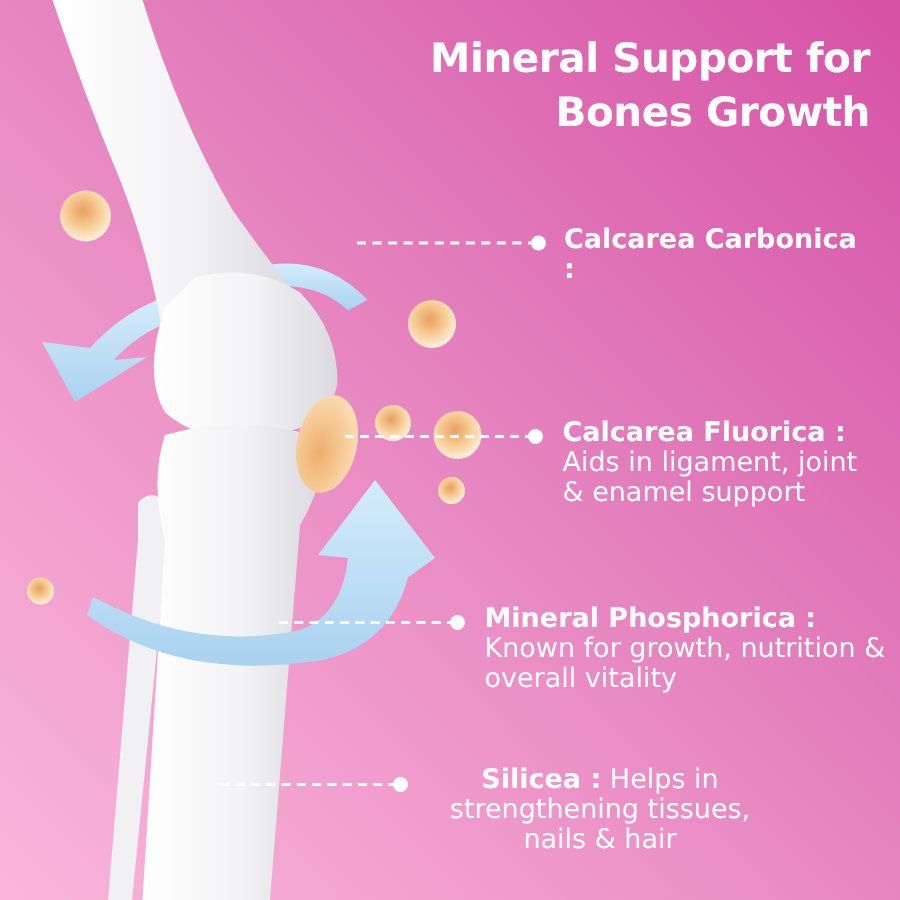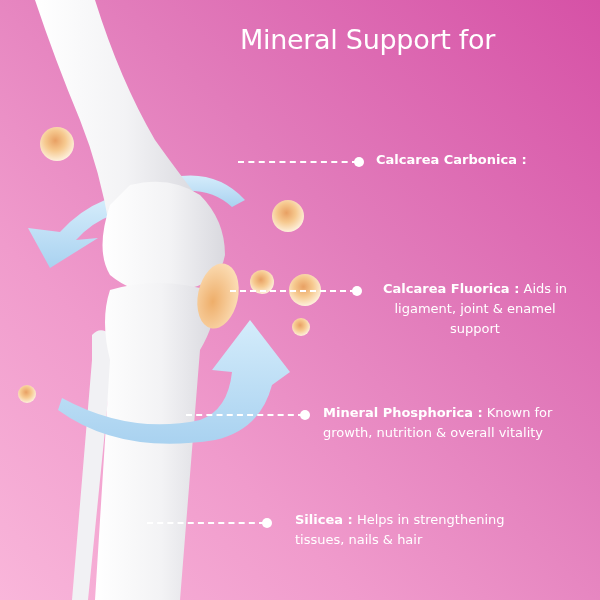--- a/index.html
+++ b/index.html
@@ -3,33 +3,33 @@
 <meta charset="utf-8">
 <style>
   html, body { margin:0; padding:0; }
   body { width:600px; height:600px; overflow:hidden; font-family:"DejaVu Sans", sans-serif; }
   .canvas {
     position:relative; width:600px; height:600px; overflow:hidden;
     background: linear-gradient(225deg, #d651a6 0%, #e27cbb 40%, #f09bcc 70%, #f9b6da 100%);
   }
   .title {
     position:absolute; left:240px; top:22px; width:340px;
-    color:#fff; font-weight:normal; font-size:27px; line-height:36px; text-align:left;
+    color:#fff; font-weight:bold; font-size:27px; line-height:36px; text-align:right;
     letter-spacing:-0.3px;
   }
   .art { position:absolute; left:0; top:0; width:600px; height:600px; }
   .callout { position:absolute; }
   .leader {
     position:absolute; height:0; border-top:2px dashed #fff;
   }
   .dot {
     position:absolute; width:10px; height:10px; border-radius:50%; background:#fff;
   }
   .text {
-    position:absolute; color:#fff; font-size:13px; line-height:20px;
+    position:absolute; color:#fff; font-size:18px; line-height:20px;
   }
   .text b { font-weight:bold; }
 </style>
 </head>
 <body>
 
 <div class="canvas">
 
   <svg class="art" viewBox="0 0 600 600">
     <defs>
@@ -77,47 +77,48 @@
       <circle cx="288" cy="216" r="16" fill="url(#ballG)"></circle>
       <circle cx="262" cy="282" r="12" fill="url(#ballG)"></circle>
       <circle cx="305" cy="290" r="16" fill="url(#ballG)"></circle>
       <circle cx="301" cy="327" r="9" fill="url(#ballG)"></circle>
       <circle cx="27" cy="394" r="9" fill="url(#ballG)"></circle>
     </g>
   </svg>
 
   <div class="title">
     <div>Mineral Support for</div>
+    <div>Bones Growth</div>
   </div>
 
   <div class="callout">
     <div class="leader" style="left:238px; top:161px; width:120px;"></div>
     <div class="dot" style="left:354px; top:157px;"></div>
     <div class="text" style="left:376px; top:150px; width:200px;">
       <b>Calcarea Carbonica :</b><br>
     </div>
   </div>
 
   <div class="callout">
     <div class="leader" style="left:230px; top:290px; width:126px;"></div>
     <div class="dot" style="left:352px; top:286px;"></div>
-    <div class="text" style="left:375px; top:279px; width:200px;text-align:center;">
+    <div class="text" style="left:375px; top:279px; width:200px;">
       <b>Calcarea Fluorica :</b><span> Aids in ligament, joint &amp; enamel support</span>
     </div>
   </div>
 
   <div class="callout">
     <div class="leader" style="left:186px; top:414px; width:118px;"></div>
     <div class="dot" style="left:300px; top:410px;"></div>
     <div class="text" style="left:323px; top:403px; width:270px;">
       <b>Mineral Phosphorica :</b><span> Known for growth, nutrition &amp; overall vitality</span>
     </div>
   </div>
 
   <div class="callout">
     <div class="leader" style="left:147px; top:522px; width:118px;"></div>
     <div class="dot" style="left:262px; top:518px;"></div>
-    <div class="text" style="left:295px; top:510px; width:230px;">
+    <div class="text" style="left:285px; top:510px; width:230px;text-align:center;">
       <b>Silicea :</b><span> Helps in strengthening tissues, nails &amp; hair</span>
     </div>
   </div>
 
 </div>
 
 </body></html>

